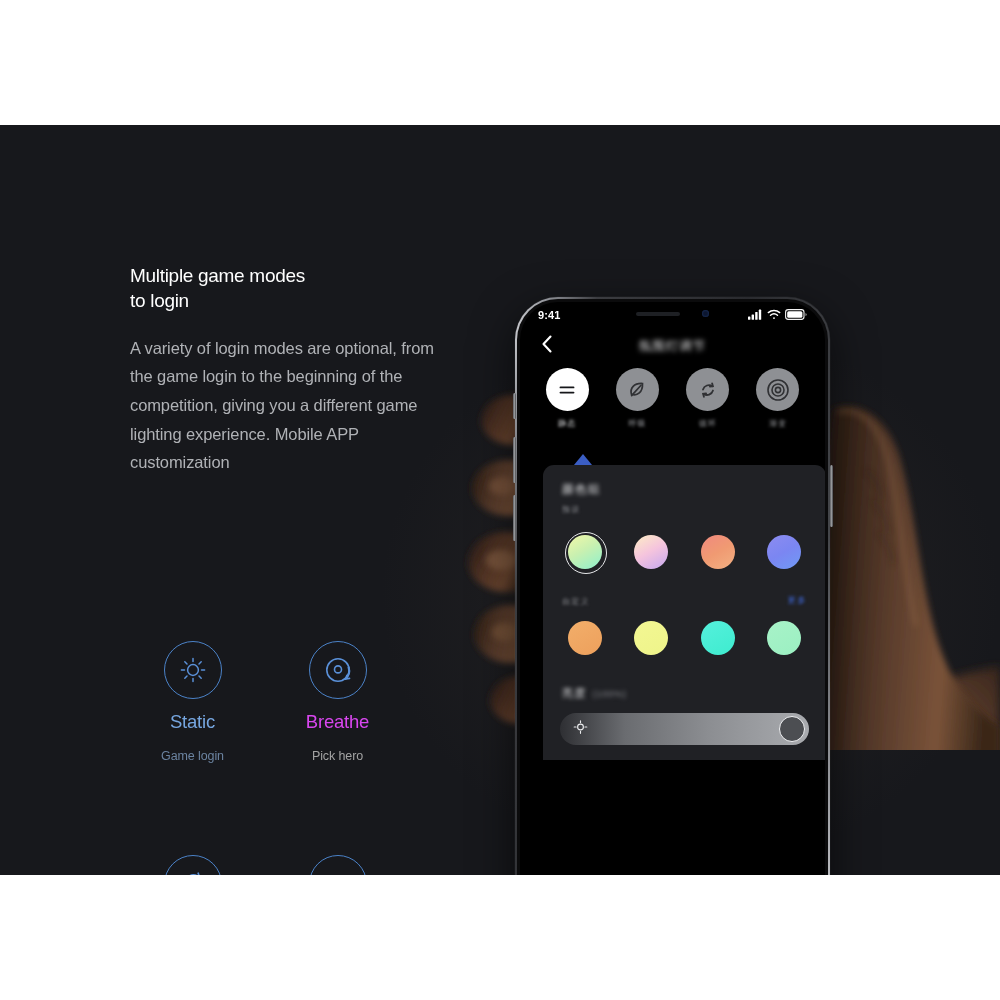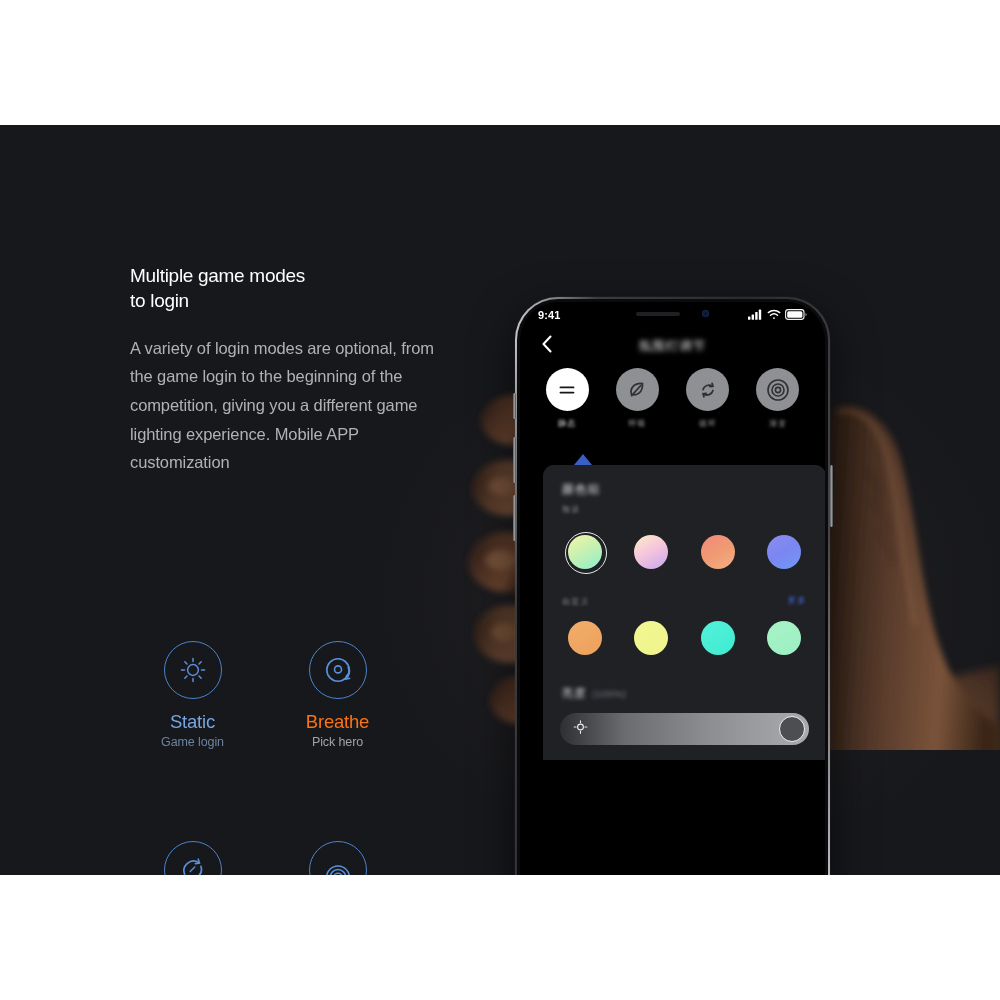--- a/index.html
+++ b/index.html
@@ -36,21 +36,21 @@
     position:absolute; left:120px; top:516px; width:290px; z-index:6;
     display:grid; grid-template-columns:1fr 1fr; row-gap:92px;
   }
   .mode { text-align:center; }
   .mode-ring {
     width:58px; height:58px; margin:0 auto; border-radius:50%;
     border:1.6px solid #4b82c8; display:flex; align-items:center; justify-content:center;
   }
   .mode-ring svg { display:block; }
   .mode-title { margin-top:12px; color:#76a6e0; font-size:18.5px; letter-spacing:-0.2px; }
-  .mode-sub { margin-top:2px; color:#6b83a0; font-size:12.5px; letter-spacing:-0.1px; }
+  .mode-sub { margin-top:16px; color:#6b83a0; font-size:12.5px; letter-spacing:-0.1px; }
 
   
   .hand { position:absolute; inset:0; z-index:2; pointer-events:none; }
 
   
   .phone {
     position:absolute; left:515px; top:172px; width:315px; height:634px; z-index:3;
   }
   .phone-frame {
     position:absolute; inset:0; border-radius:43px;
@@ -207,21 +207,21 @@
         <div class="mode-ring" style="border-color: rgb(75, 130, 200);">
           <span>
             <svg width="34" height="34" viewBox="0 0 34 34" fill="none" stroke="#5a90d8" stroke-width="1.6" stroke-linecap="round">
               <circle cx="17" cy="17" r="11.2"></circle>
               <circle cx="17" cy="16.4" r="3.5"></circle>
               <path d="M27.6 14.4a11 11 0 0 1-3.2 11.6" stroke-width="2.1"></path>
               <path d="M25.9 22.2l-1.3 3.9 4-0.7" stroke-width="1.6" fill="none"></path>
             </svg>
           </span>
         </div>
-        <div class="mode-title" style="color: #f97316;">Breathe</div>
+        <div class="mode-title" style="color: #d946ef;">Breathe</div>
         <div class="mode-sub" style="color: #a3a3a3;">Pick hero</div>
       </div>
 
       <div class="mode">
         <div class="mode-ring" style="border-color: rgb(75, 130, 200);">
           <span>
             <svg width="34" height="34" viewBox="0 0 34 34" fill="none" stroke="#5a90d8" stroke-width="1.7" stroke-linecap="round">
               <path d="M22.6 9.6A9.6 9.6 0 0 0 8.6 21.2"></path>
               <path d="M11.2 24.6A9.6 9.6 0 0 0 25 13.4"></path>
               <path d="M22.2 6.2l1.2 3.9-4 0.6"></path>

